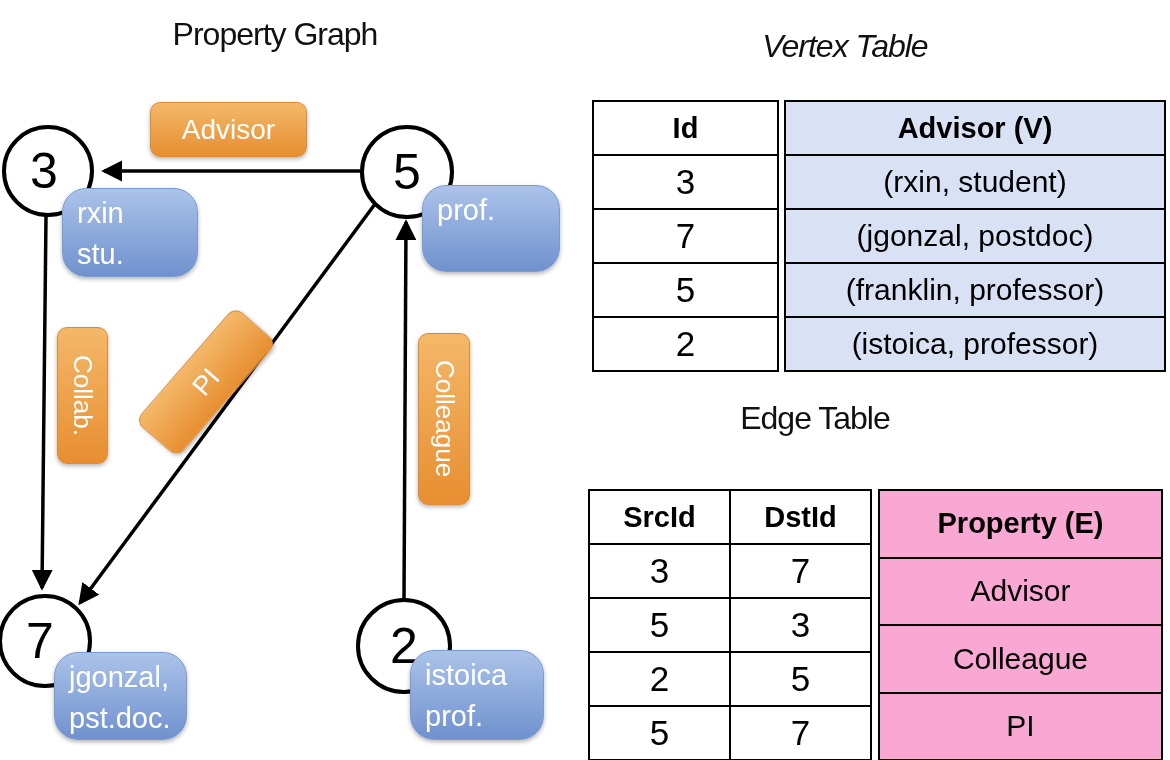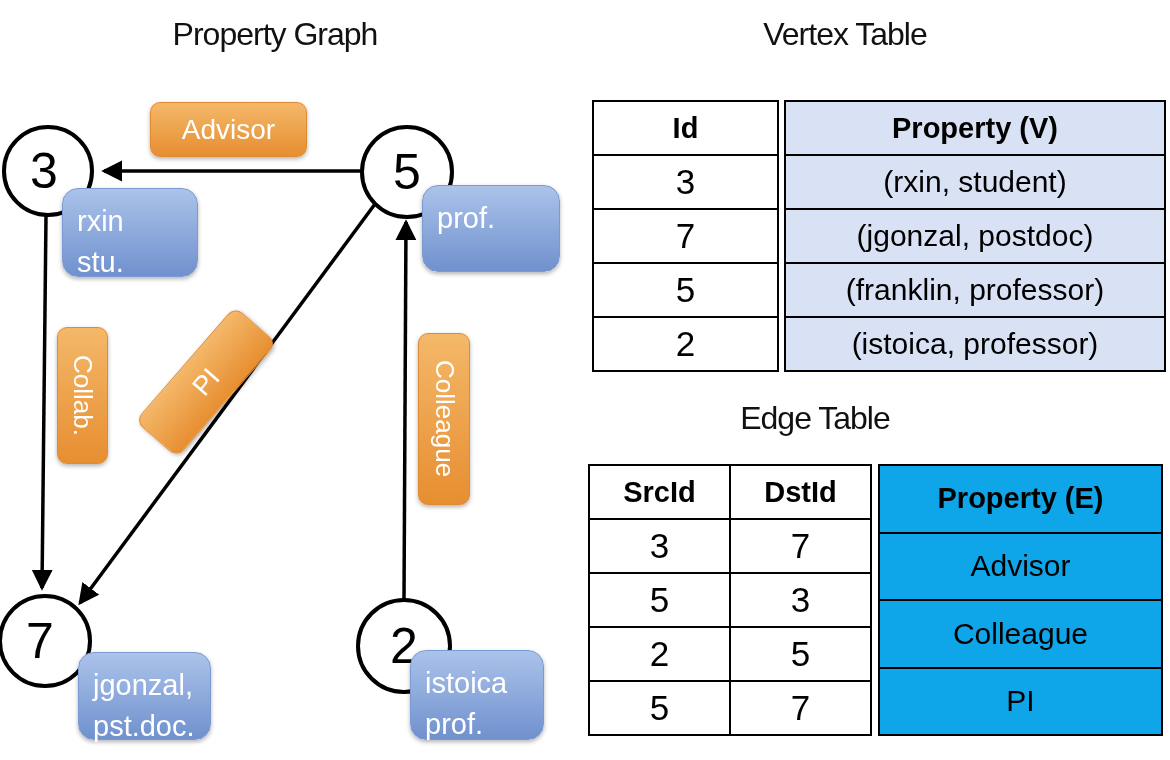--- a/index.html
+++ b/index.html
@@ -14,21 +14,21 @@
   .big-title{
     position:absolute;
     text-align:center;
     font-size:32px;
     font-weight:400;
     letter-spacing:-1px;
     color:#111;
     white-space:nowrap;
   }
   #graph-title{left:0;top:16px;width:550px;}
-  #vertex-title{left:560px;top:16px;width:570px;}
+  #vertex-title{left:560px;top:28px;width:570px;font-style:italic;}
   #edge-title{left:530px;top:400px;width:570px;}
 
   svg.graph{position:absolute;left:0;top:0;}
 
   
   .elabel{
     position:absolute;
     background:linear-gradient(#f4b869,#e78e31);
     border:1px solid #dd8c35;
     border-radius:10px;
@@ -41,53 +41,53 @@
   #elabel-advisor{left:150px;top:102px;width:155px;height:53px;}
   #elabel-collab{left:57px;top:327px;width:49px;height:135px;}
   #elabel-colleague{left:418px;top:333px;width:50px;height:170px;}
   #elabel-pi{left:130px;top:354px;width:150px;height:54px;transform:rotate(-49deg);font-size:27px;}
 
   
   .vprop{
     position:absolute;
     background:linear-gradient(#abc3ea,#7091ce);
     border:1px solid #7b9ad2;
-    border-radius:16px;
+    border-radius:24px;
     box-shadow:0 2px 4px rgba(0,0,0,.30);
     color:#fff;
     font-size:29px;
     line-height:1.42;
-    padding:12px 0 0 14px;
+    padding:4px 0 0 14px;
     box-sizing:border-box;
   }
   #vprop-3{left:62px;top:188px;width:136px;height:89px;}
   #vprop-5{left:422px;top:185px;width:138px;height:87px;}
-  #vprop-7{left:78px;top:652px;width:133px;height:88px;}
+  #vprop-7{left:54px;top:652px;width:133px;height:88px;}
   #vprop-2{left:410px;top:650px;width:134px;height:90px;}
 
   
   .tblwrap{position:absolute;display:flex;}
   #vertex-tbl{left:592px;top:100px;gap:5px;}
-  #edge-tbl{left:588px;top:464px;gap:6px;}
+  #edge-tbl{left:588px;top:489px;gap:6px;}
   table{border-collapse:collapse;}
   th,td{
     border:2.5px solid #000;
     text-align:center;
     vertical-align:middle;
     height:52px;
     padding:0 10px;
     font-size:30px;
     font-weight:400;
     background:#fff;
     margin-top:44px;
   }
   th{font-weight:700;font-size:29px;}
   td.num{font-size:35px;}
   .vcell{background:#d9e2f4;}
-  .ecell{background:#0ea5e9;}
+  .ecell{background:#f9a8d4;}
   #vertex-tbl .c-id{width:163px;}
   #vertex-tbl .c-prop{width:358px;}
   #edge-tbl .c-src{width:119px;}
   #edge-tbl .c-dst{width:119px;}
   #edge-tbl .c-eprop{width:261px;}
 
   .node-num{
     font-size:50px;
     font-family:"Liberation Sans", sans-serif;
     fill:#000;
@@ -169,21 +169,21 @@
             <td class="num">5</td>
           </tr>
       <tr>
             <td class="num">2</td>
           </tr>
     </tbody>
       </table>
     <table>
       <tbody>
           <tr>
-            <th class="c-prop vcell">Property (V)</th>
+            <th class="c-prop vcell">Advisor (V)</th>
           </tr>
       <tr>
             <td class="vcell">(rxin, student)</td>
           </tr>
       <tr>
             <td class="vcell">(jgonzal, postdoc)</td>
           </tr>
       <tr>
             <td class="vcell">(franklin, professor)</td>
           </tr>

